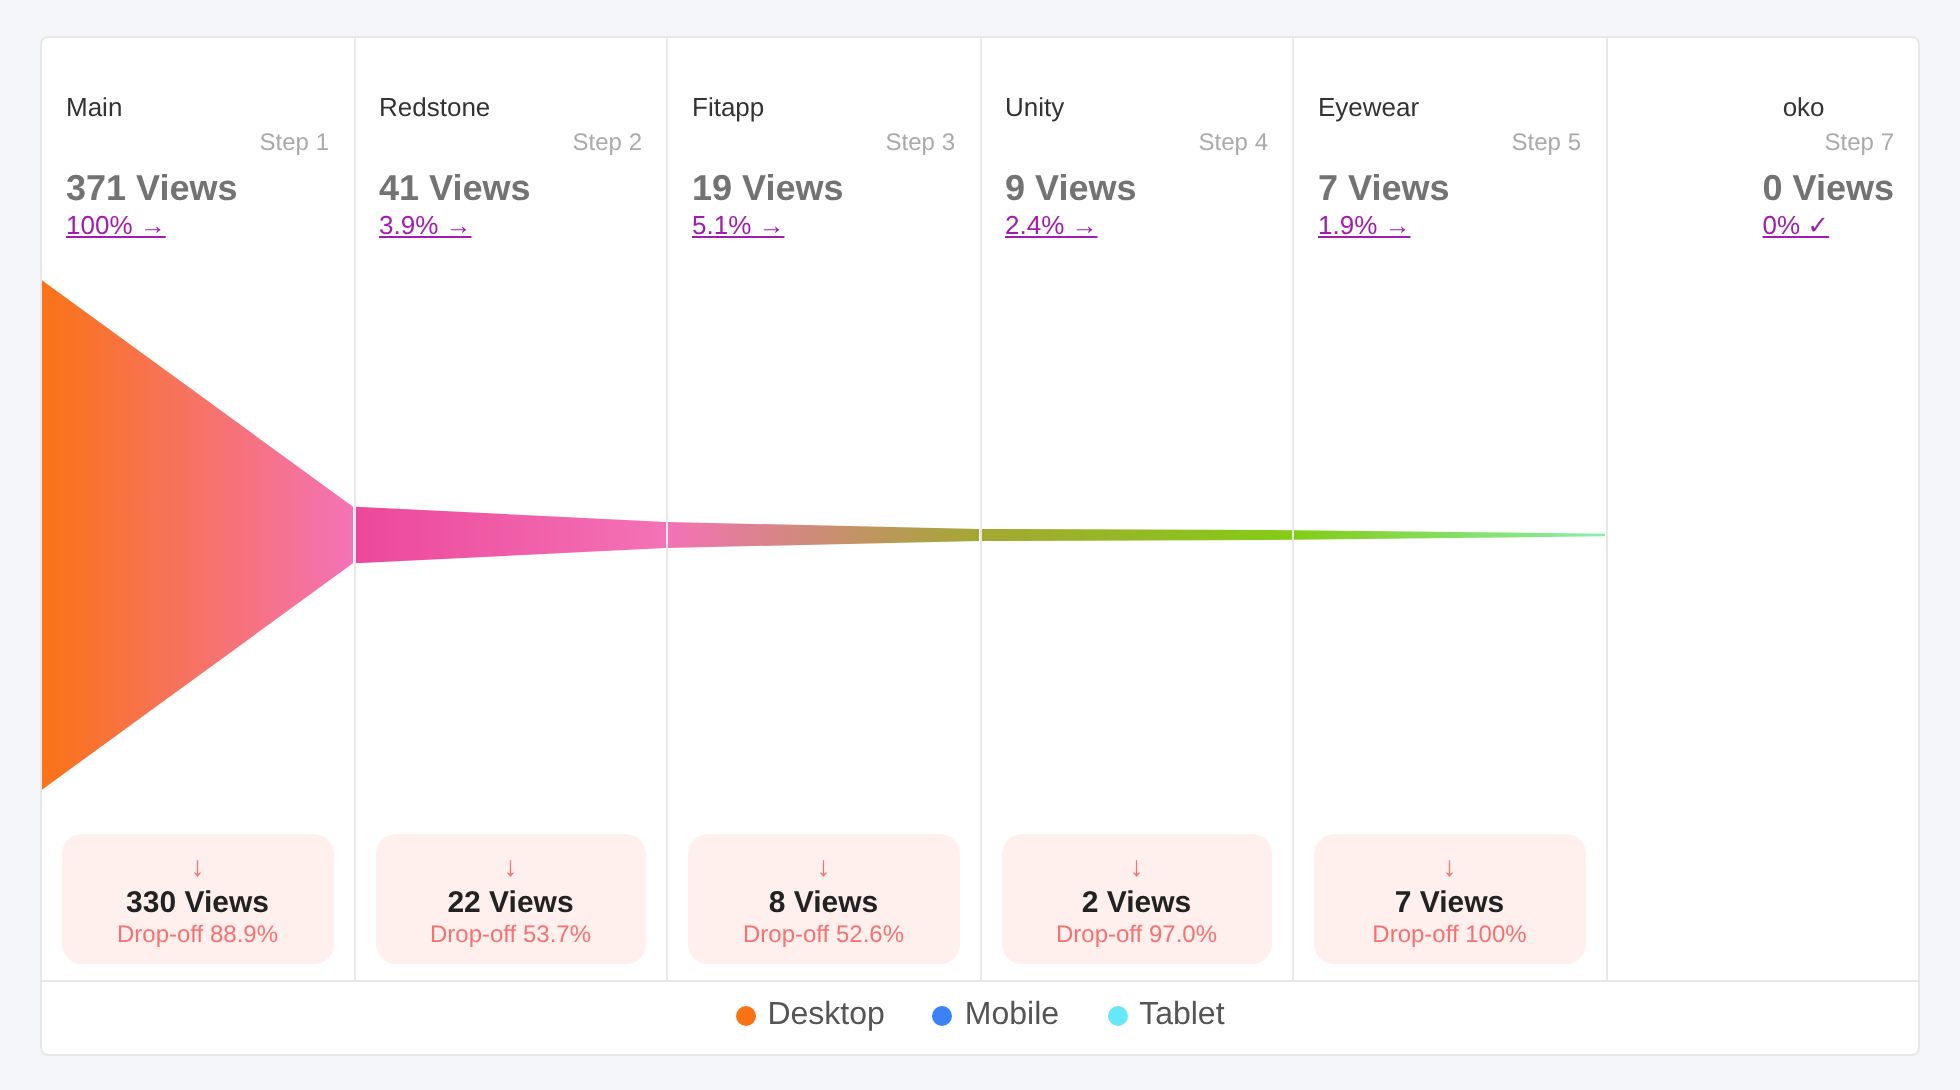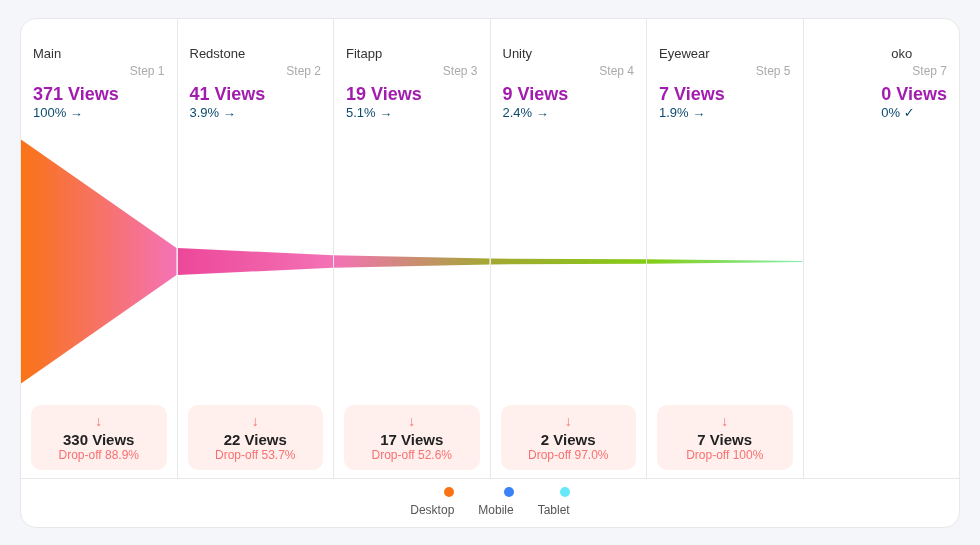--- a/index.html
+++ b/index.html
@@ -8,21 +8,21 @@
       font-family: -apple-system, BlinkMacSystemFont, 'Segoe UI', sans-serif;
       display: flex;
       justify-content: center;
       align-items: center;
       width: 980px;
       height: 545px;
     }
     .chart-container {
       background: #fff;
       border: 1px solid #e8e8e8;
-      border-radius: 16px;
+      border-radius: 4px;
       width: 940px;
       height: 510px;
       display: flex;
       flex-direction: column;
       padding: 0;
       overflow: hidden;
     }
     .steps-row {
       display: flex;
       flex: 1;
@@ -51,26 +51,27 @@
       font-size: 12px;
       color: #aaa;
       margin-top: 35px;
     }
     .step-stats {
       padding: 2px 12px 6px 12px;
     }
     .views-count {
       font-size: 18px;
       font-weight: 700;
-      color: #a21caf;
+      color: #737373;
     }
     .views-pct {
       font-size: 13px;
-      color: #0c4a6e;
+      color: #a21caf;
       font-weight: 500;
+      text-decoration: underline;
     }
     .funnel-area {
       flex: 1;
       position: relative;
       overflow: hidden;
     }
     .dropoff-box {
       margin: 8px 10px;
       background: #fff0ee;
       border-radius: 10px;
@@ -96,25 +97,24 @@
     .legend-row {
       display: flex;
       justify-content: center;
       align-items: center;
       gap: 24px;
       padding: 8px 0 10px 0;
       border-top: 1px solid #e8e8e8;
     }
     .legend-item {
       display: flex;
-      align-items: flex-end;
+      align-items: center;
       gap: 6px;
-      font-size: 12px;
+      font-size: 16px;
       color: #555;
-      flex-direction: column;
     }
     .legend-dot {
       width: 10px;
       height: 10px;
       border-radius: 50%;
     }
     
     .funnel-svg {
       position: absolute;
       top: 0; left: 0;
@@ -193,21 +193,21 @@
               <linearGradient id="grad-2" x1="0%" y1="0%" x2="100%" y2="0%">
                 <stop offset="0%" stop-color="#f472b6"></stop>
                 <stop offset="100%" stop-color="#a3a832"></stop>
               </linearGradient>
             </defs>
             <path d="M 0 47.705 L 100 48.92 L 100 51.08 L 0 52.295 Z" fill="url(#grad-2)"></path>
           </svg>
         </div>
         <div class="dropoff-box">
           <span class="dropoff-arrow">↓</span>
-          <div class="dropoff-views">17 Views</div>
+          <div class="dropoff-views">8 Views</div>
           <div class="dropoff-pct">Drop-off 52.6%</div>
         </div>
       </div>
       <div class="step-col">
         <div class="step-header">
           <span class="step-name">Unity</span>
           <span class="step-num">Step 4</span>
         </div>
         <div class="step-stats">
           <div class="views-count">9 Views</div>

